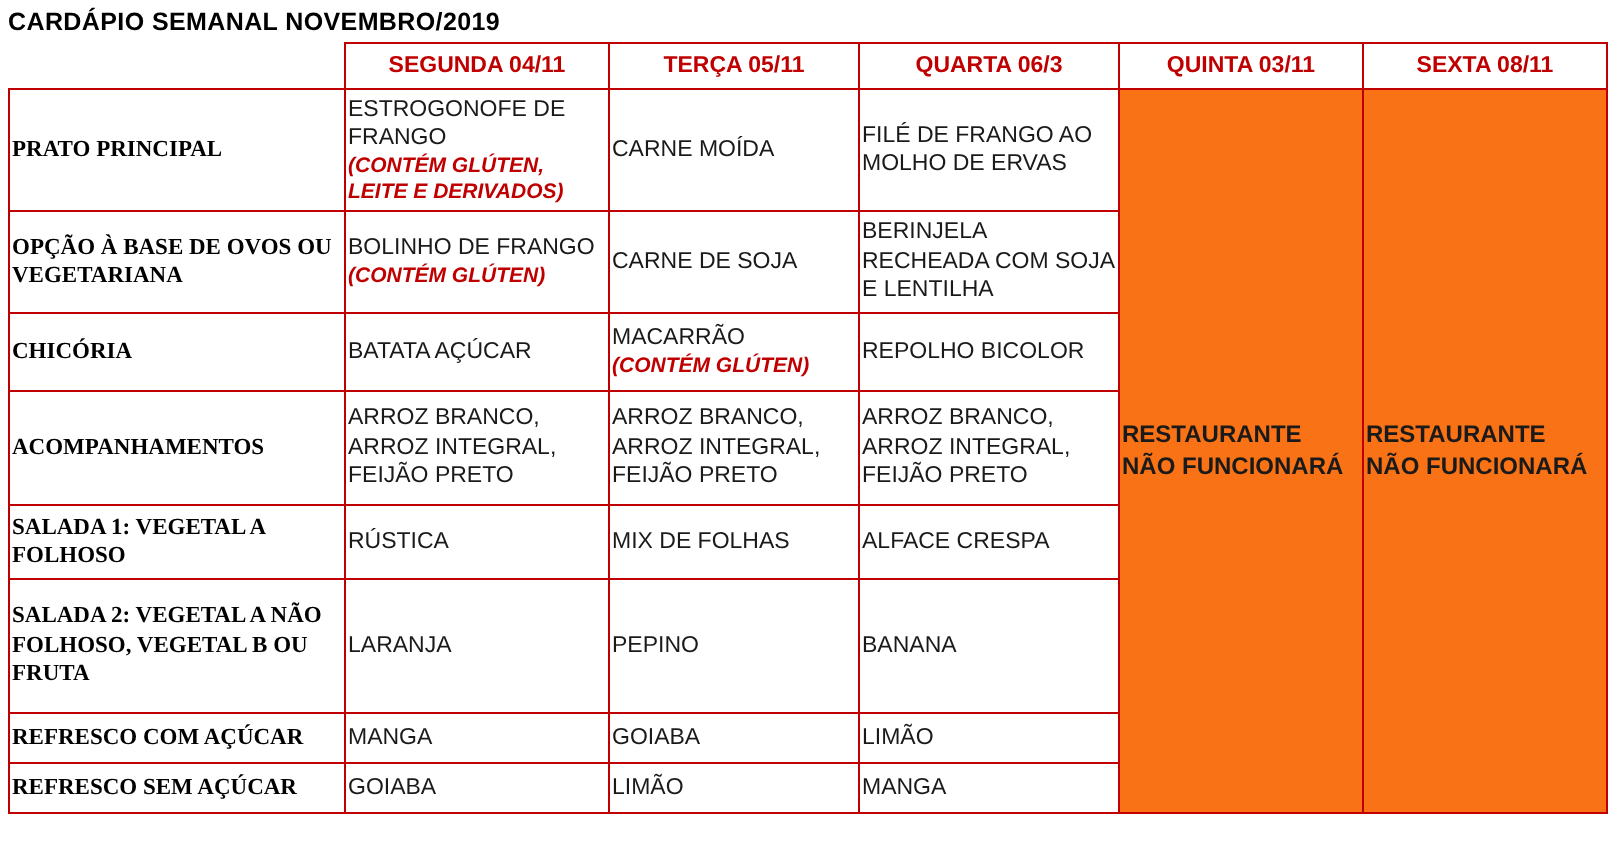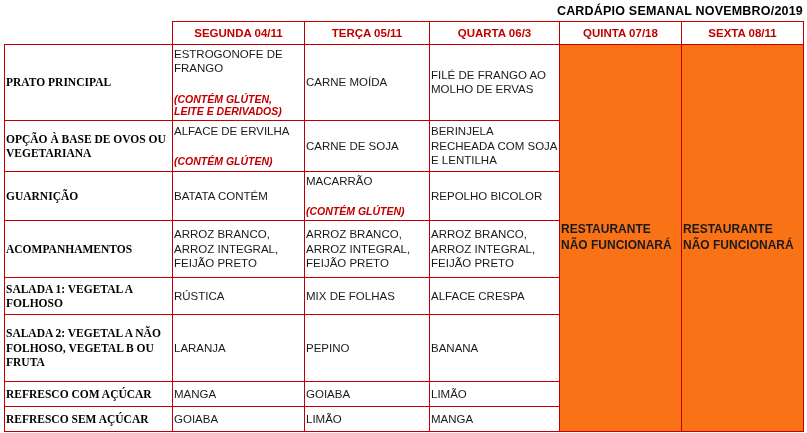--- a/index.html
+++ b/index.html
@@ -14,21 +14,21 @@
     color: #000000;
     overflow: hidden;
   }
   .sheet {
     width: 807px;
     height: 433px;
     box-sizing: border-box;
     padding: 3px 4px 4px 4px;
   }
   .title {
-    text-align: right;
+    text-align: left;
     font-weight: bold;
     font-size: 12.5px;
     letter-spacing: 0.2px;
     padding: 1px 0 3px 0;
   }
   table.menu {
     border-collapse: collapse;
     width: 799px;
     table-layout: fixed;
   }
@@ -73,21 +73,21 @@
     line-height: 1.3;
     color: #1a1a1a;
   }
   .note {
     display: block;
     color: #c00000;
     font-weight: bold;
     font-style: italic;
     font-size: 10.5px;
     line-height: 1.2;
-    margin-top: 17px;
+    margin-top: 1px;
   }
   .r-main td { height: 56px; }
   .r-veg td { height: 46px; }
   .r-guarn td { height: 34px; }
   .r-acomp td { height: 52px; }
   .r-sal1 td { height: 32px; }
   .r-sal2 td { height: 62px; }
   .r-ref td { height: 20px; }
 </style>
 </head>
@@ -105,21 +105,21 @@
         <col class="c3">
         <col class="c4">
         <col class="c5">
     </colgroup>
     <thead>
       <tr>
         <th class="blank"></th>
         <th>SEGUNDA  04/11</th>
         <th>TERÇA 05/11</th>
         <th>QUARTA 06/3</th>
-        <th>QUINTA 07/18</th>
+        <th>QUINTA 03/11</th>
         <th>SEXTA 08/11</th>
       </tr>
     </thead>
     <tbody>
       <tr class="r-main">
         <td class="rowhead">PRATO PRINCIPAL</td>
         <td class="cell">
           <span>ESTROGONOFE DE FRANGO</span>
           <span class="note">(CONTÉM GLÚTEN, LEITE E DERIVADOS)</span>
         </td>
@@ -129,35 +129,35 @@
         <td class="cell">
           <span>FILÉ DE FRANGO AO MOLHO DE ERVAS</span>
         </td>
         <td class="closed" rowspan="8">RESTAURANTE NÃO FUNCIONARÁ</td>
         <td class="closed" rowspan="8">RESTAURANTE NÃO FUNCIONARÁ</td>
       </tr>
 
       <tr class="r-veg">
         <td class="rowhead">OPÇÃO À BASE DE OVOS OU VEGETARIANA</td>
         <td class="cell">
-          <span>ALFACE DE ERVILHA</span>
+          <span>BOLINHO DE FRANGO</span>
           <span class="note">(CONTÉM GLÚTEN)</span>
         </td>
         <td class="cell">
           <span>CARNE DE SOJA</span>
         </td>
         <td class="cell">
           <span>BERINJELA RECHEADA COM SOJA E LENTILHA</span>
         </td>
       </tr>
 
       <tr class="r-guarn">
-        <td class="rowhead">GUARNIÇÃO</td>
-        <td class="cell">
-          <span>BATATA CONTÉM</span>
+        <td class="rowhead">CHICÓRIA</td>
+        <td class="cell">
+          <span>BATATA AÇÚCAR</span>
         </td>
         <td class="cell">
           <span>MACARRÃO</span>
           <span class="note">(CONTÉM GLÚTEN)</span>
         </td>
         <td class="cell">
           <span>REPOLHO BICOLOR</span>
         </td>
       </tr>
 

